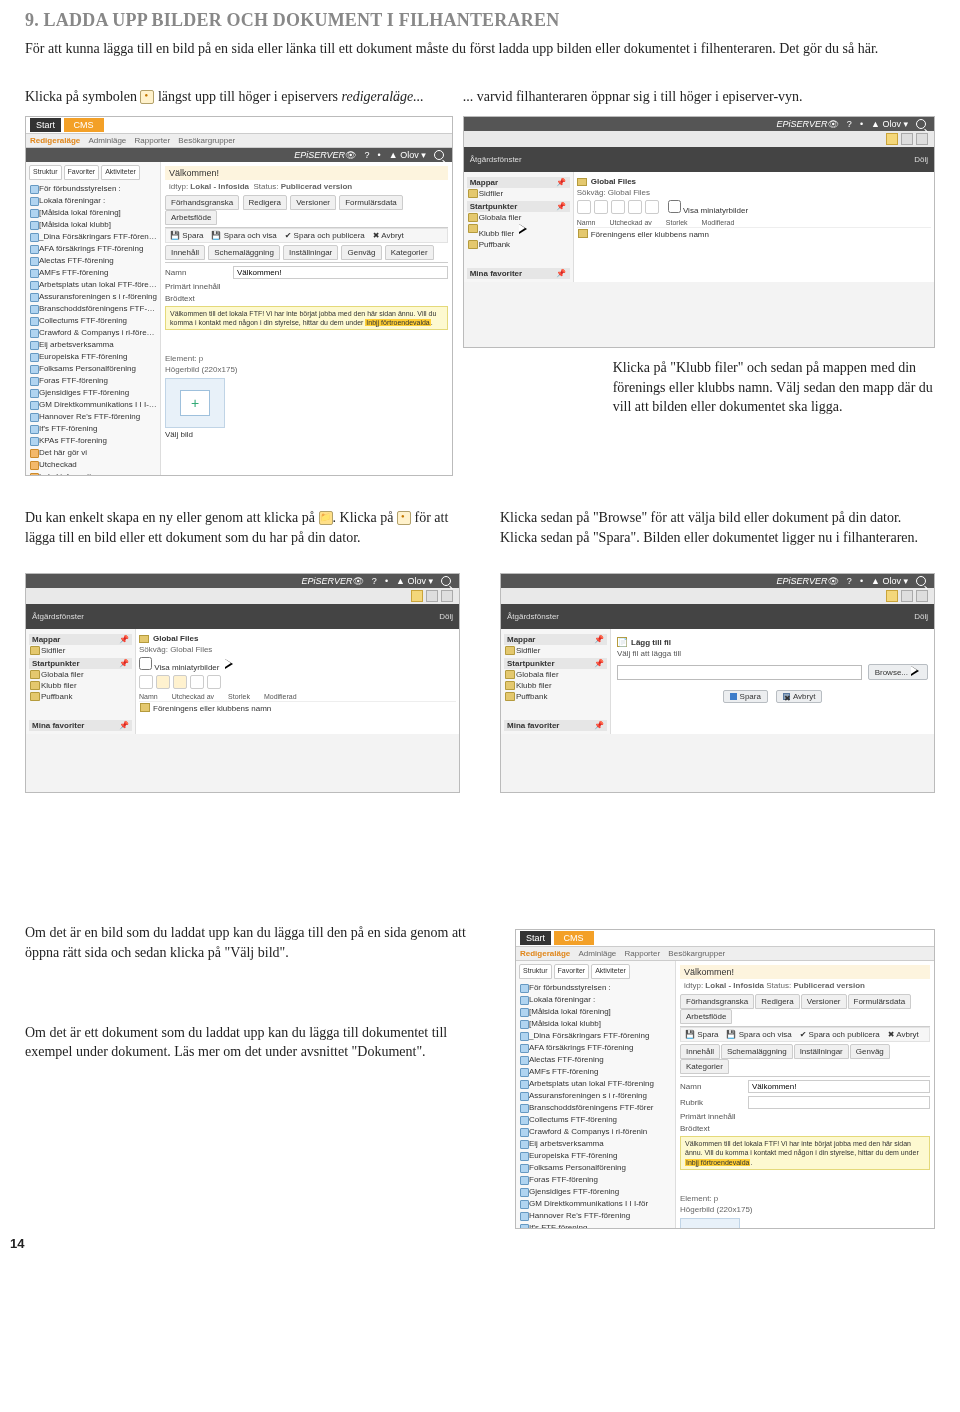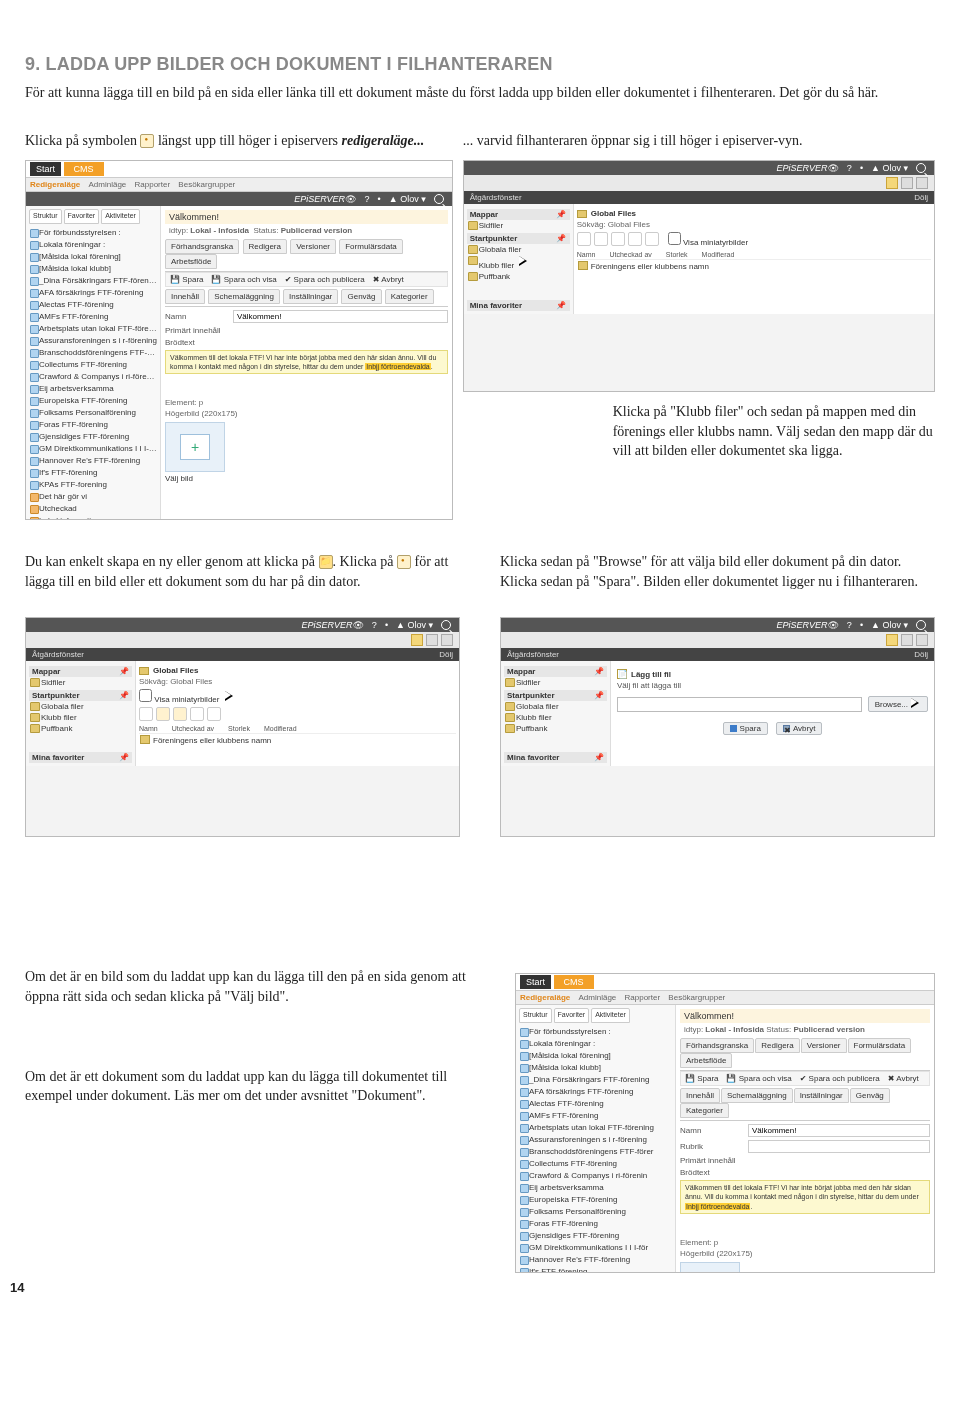--- a/index.html
+++ b/index.html
@@ -7,30 +7,29 @@
     width: 960px;
     margin: 0 auto;
     font-family: Georgia, 'Times New Roman', serif;
     font-size: 13px;
     color: #222;
     background: #fff;
     padding: 10px 25px 30px 25px;
     position: relative;
   }
   h1 {
-    font-family: Liberation Sans, sans-serif;
+    font-family: Liberation Serif, serif;
     font-size: 18px;
     font-weight: bold;
     color: #888;
     margin-bottom: 8px;
     letter-spacing: 0.2px;
-    margin-top: 44px;
   }
   .intro { font-size: 14px; line-height: 1.4; margin-bottom: 28px; }
-  .em { font-style: italic; font-weight: bold; }
+  .em { font-style: italic; }
   .row { position: relative; }
   .cap { font-size: 14px; line-height: 1.4; margin-bottom: 10px; }
   .icon-inline {
     display: inline-block;
     width: 14px; height: 14px;
     background: #fff2cc;
     border: 1px solid #b2a06a;
     border-radius: 2px;
     vertical-align: text-bottom;
     position: relative;
@@ -103,21 +102,21 @@
   .fm-right-top { display:flex; justify-content:space-between; align-items:center; padding:2px 0;}
   .fm-right-top .title{font-weight:bold; display:flex; align-items:center; gap:4px;}
   .fm-toolbar { display:flex; gap:3px; margin:3px 0;}
   .fm-toolbar .tbtn { width:14px; height:14px; background:#fff; border:1px solid #ccc; border-radius:2px;}
   .fm-cols { display:flex; gap:14px; color:#555; font-size:7px; padding:1px 0; border-bottom:1px solid #eee;}
   .fm-file { padding:2px 0 2px 14px; position:relative;}
   .fm-file::before {content:""; position:absolute; left:1px; top:1px; width:8px; height:7px; background:#e4c86e; border:1px solid #b59b3d;}
   .cursor { display:inline-block; width:10px; height:12px; position:relative;}
   .cursor::before { content:""; position:absolute; left:0; top:0; border-left:8px solid #000; border-top:5px solid transparent; border-bottom:5px solid transparent;}
   .cursor::after { content:""; position:absolute; left:0; top:0; border-left:6px solid #fff; border-top:4px solid transparent; border-bottom:4px solid transparent;}
-  .dark-strip { background:#444; color:#ddd; font-size:8px; padding:2px 6px; display:flex; justify-content:space-between;}
+  .dark-strip { background:#444; color:#ddd; font-size:8px; padding:8px 6px; display:flex; justify-content:space-between;}
 
   .add-file-panel { background:#fff; padding:6px;}
   .file-field { display:flex; align-items:center; gap:6px; margin:6px 0;}
   .file-field input { flex:1; font-size:8px; padding:2px; border:1px solid #bbb; background:#fff;}
   .btn-row { display:flex; gap:8px; justify-content:center; margin-top:10px;}
 
   .pagenum { position:absolute; left:10px; bottom:8px; font-family:Arial; font-size:13px; font-weight:bold;}
 </style>
 </head>
 <body>

